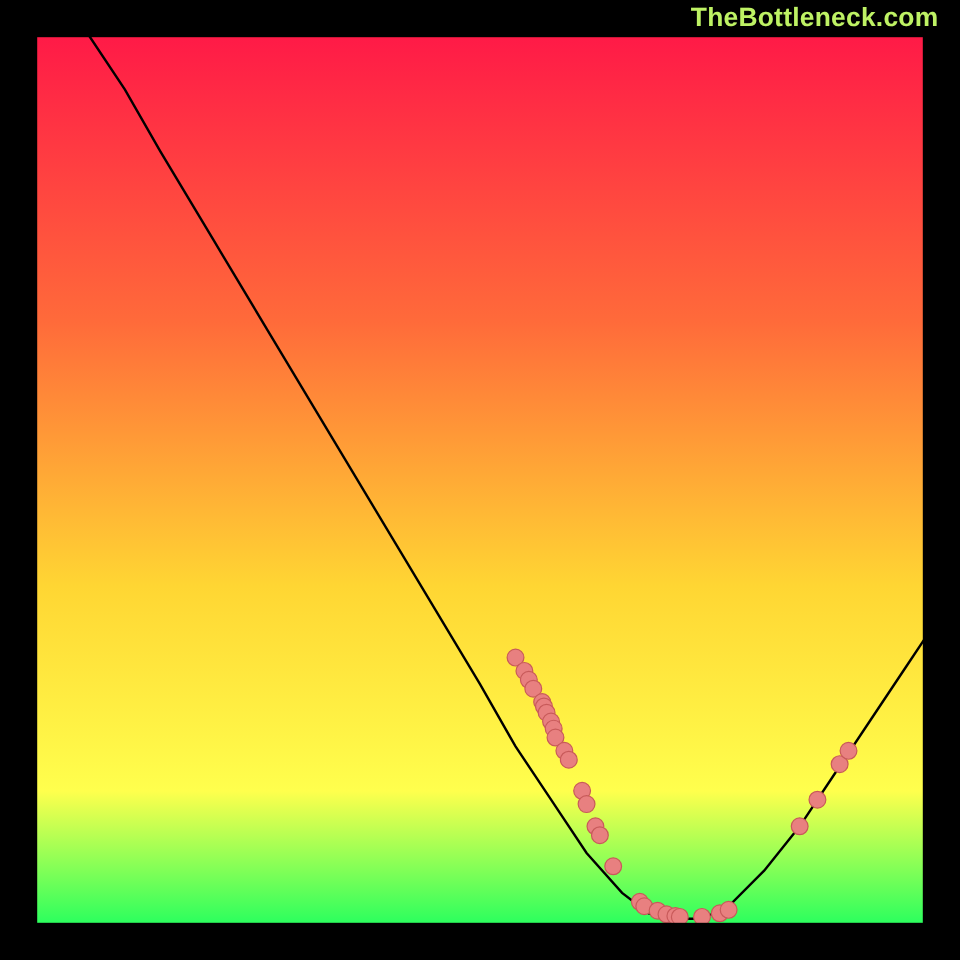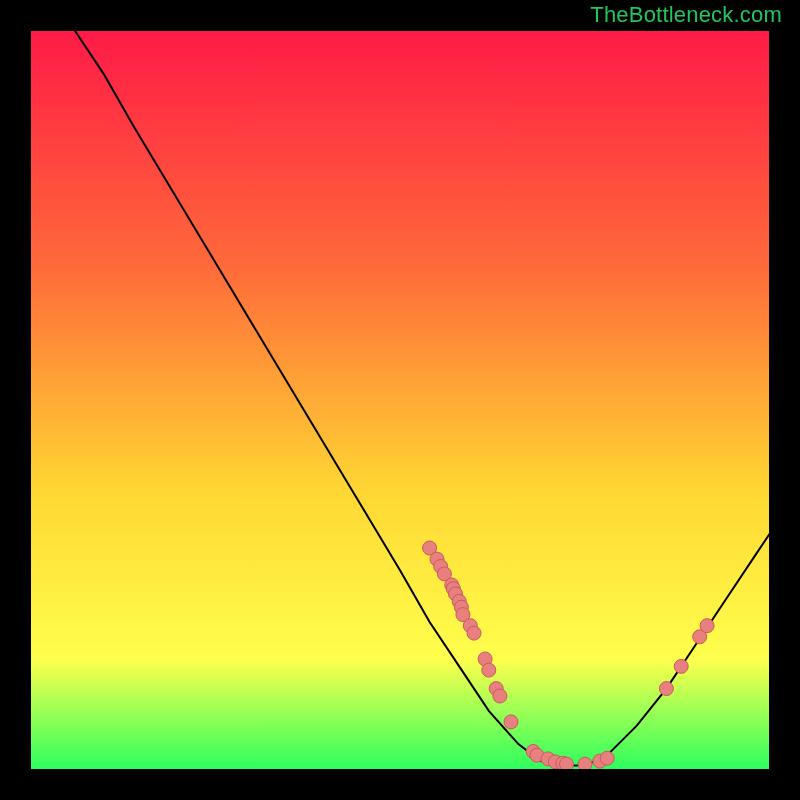--- a/index.html
+++ b/index.html
@@ -14,23 +14,23 @@
   .outer {
     position: relative;
     width: 800px;
     height: 800px;
     background: #000;
   }
   .watermark {
     position: absolute;
     top: 2px;
     right: 18px;
-    color: #22c55e;
+    color: #bef264;
     font-size: 22px;
-    font-weight: 400;
+    font-weight: 700;
     letter-spacing: 0.2px;
     z-index: 5;
   }
   .plot-frame {
     position: absolute;
     left: 30px;
     top: 30px;
     width: 740px;
     height: 740px;
     background: transparent;

